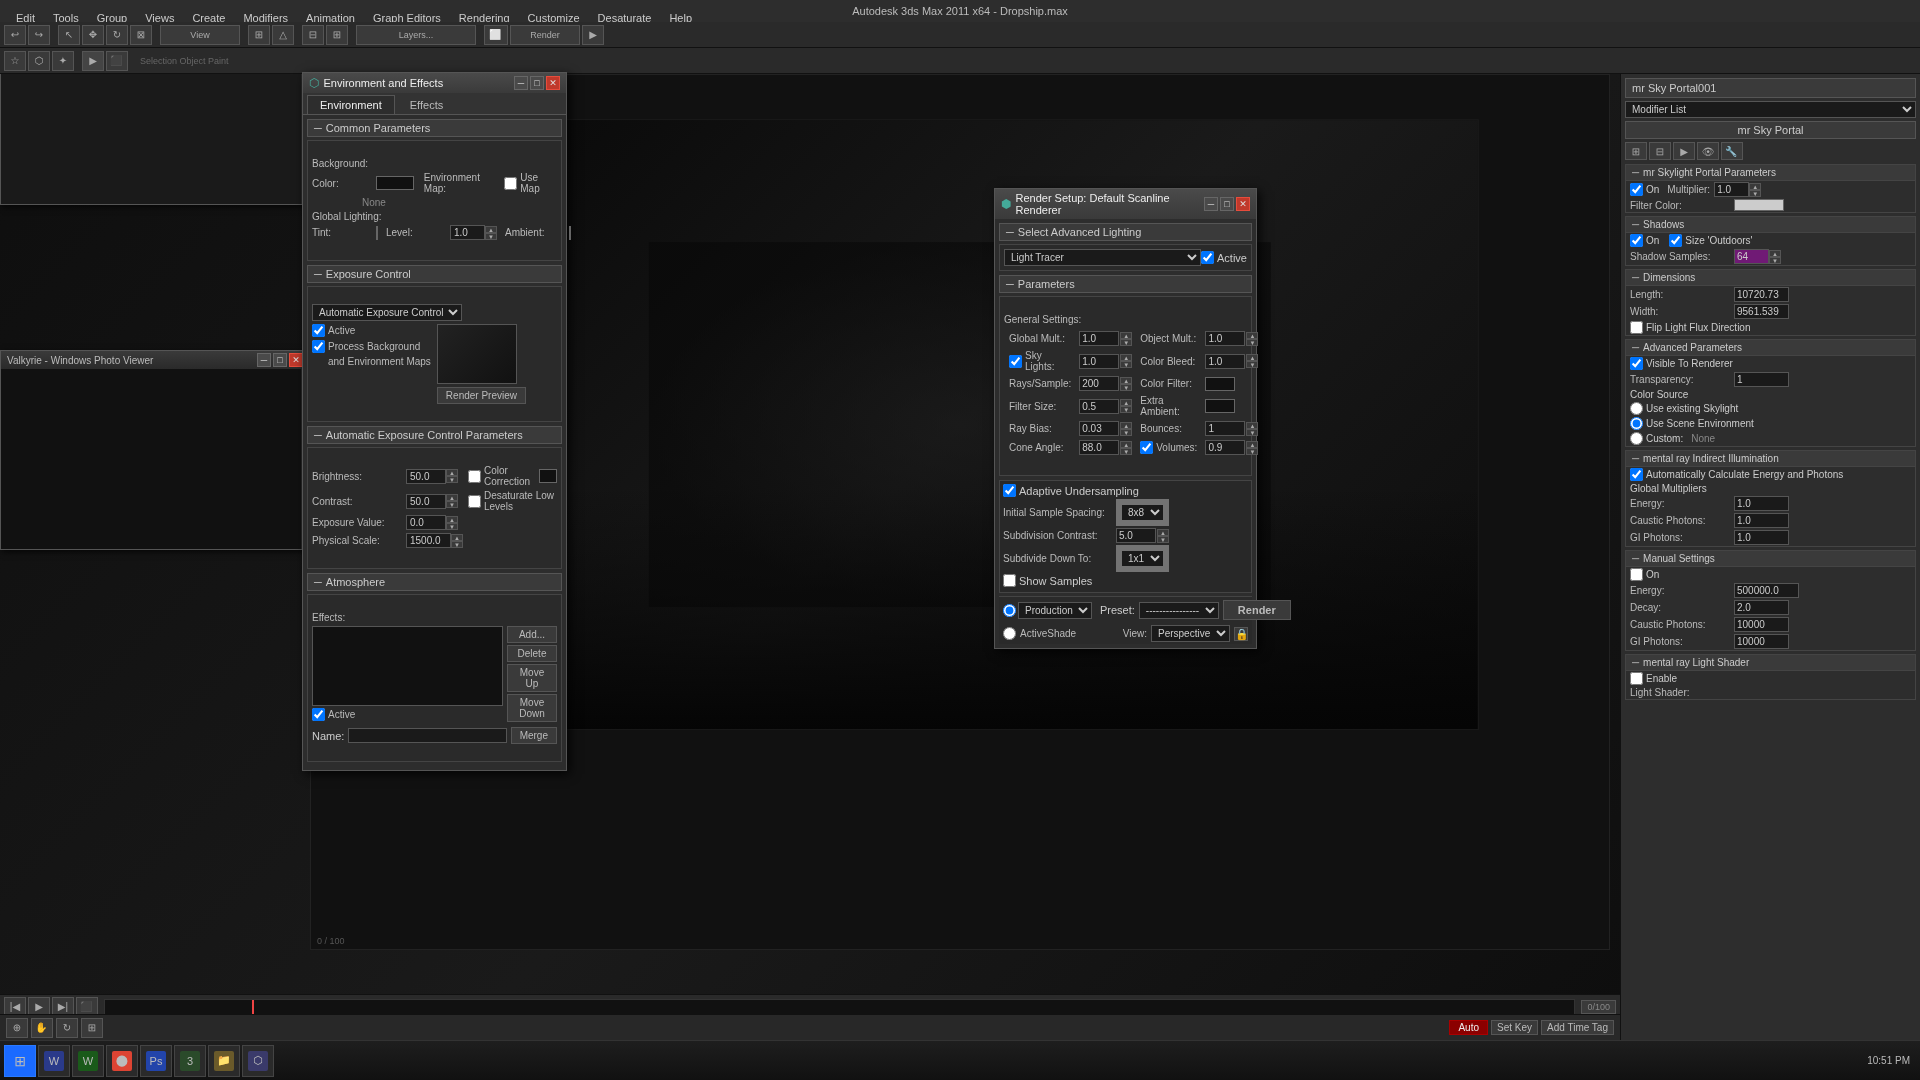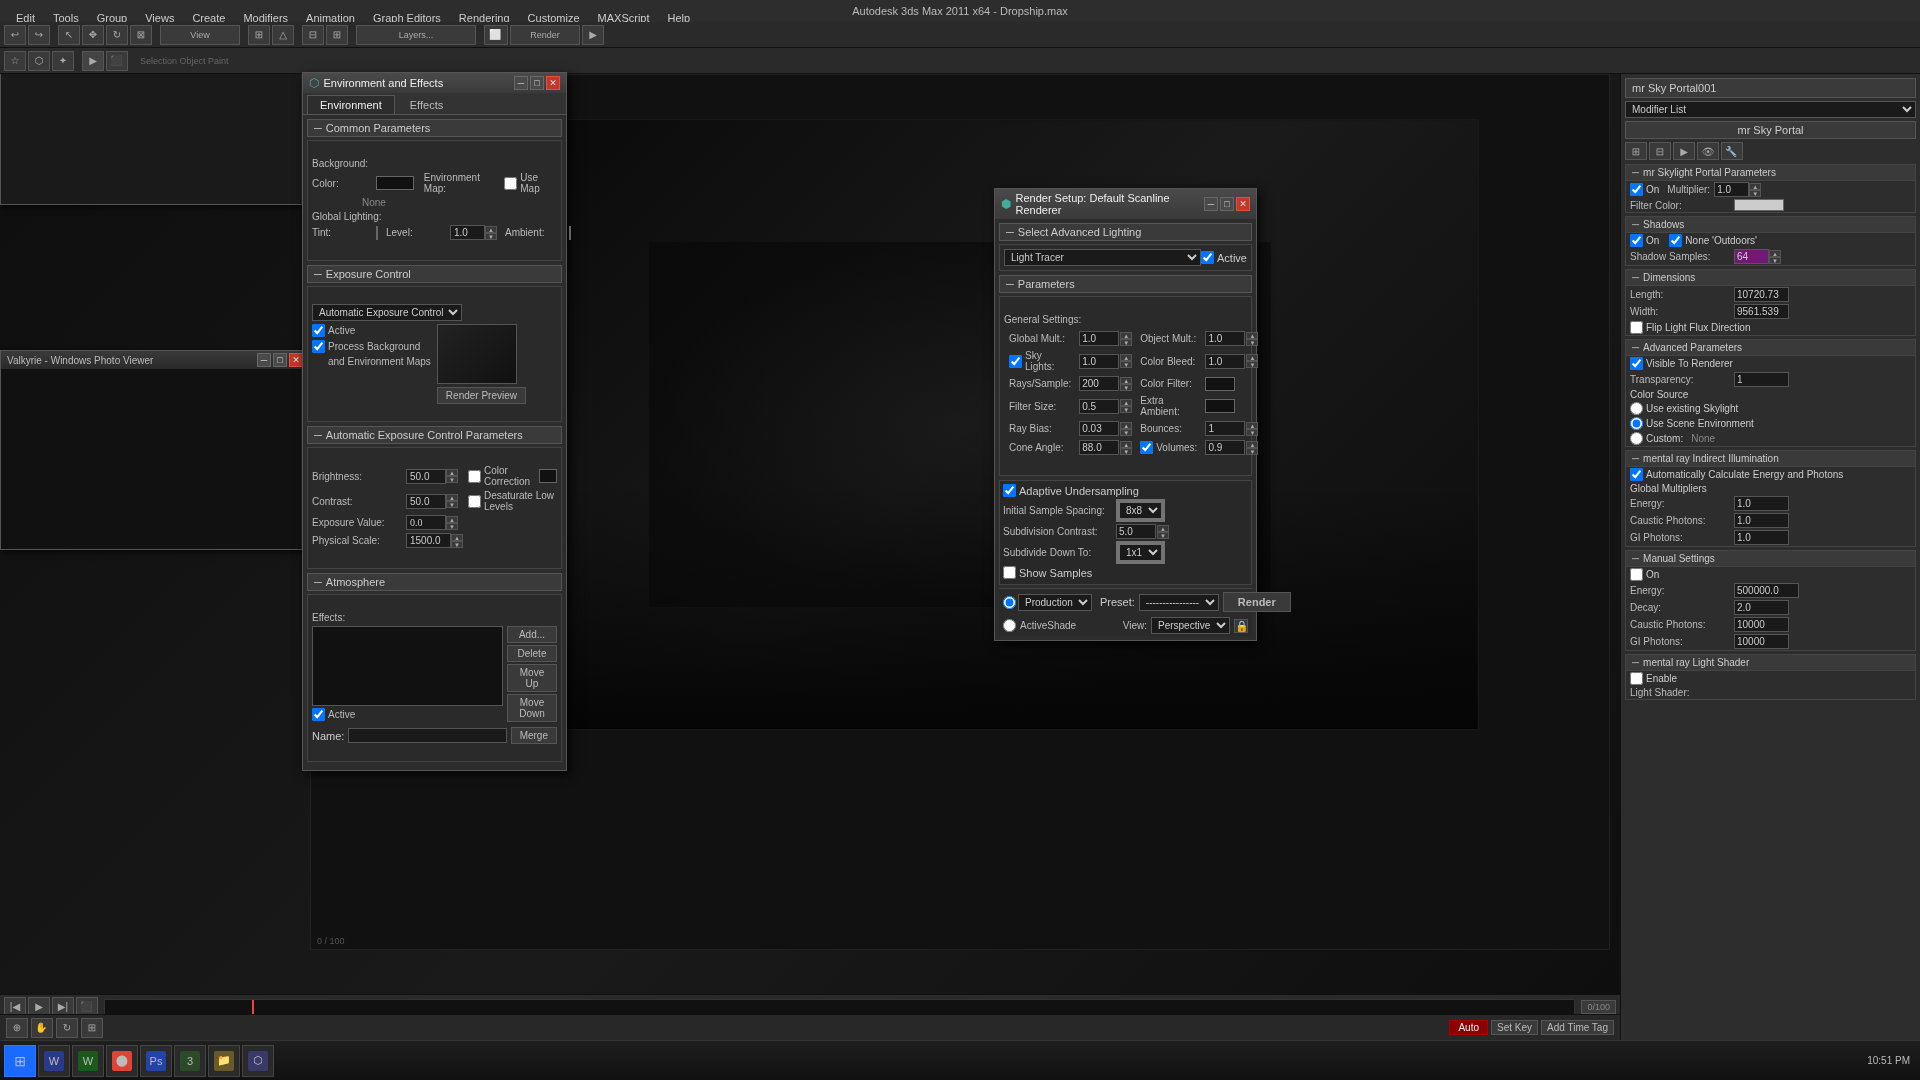--- a/index.html
+++ b/index.html
@@ -429,21 +429,21 @@
       margin-bottom: 2px;
       gap: 3px;
     }
     .adv-label {
       font-size: 10px;
       color: #bbb;
       min-width: 110px;
     }
     .adv-dropdown {
       background: #1a1a1a;
-      border: 4px solid #737373;
+      border: 6px solid #737373;
       color: #ccc;
       font-size: 10px;
       padding: 1px 2px;
     }
     .adv-input-row {
       display: flex;
       align-items: center;
       gap: 1px;
     }
     .adv-input-row input {
@@ -641,21 +641,21 @@
   <span class="menu-item">Edit</span>
   <span class="menu-item">Tools</span>
   <span class="menu-item">Group</span>
   <span class="menu-item">Views</span>
   <span class="menu-item">Create</span>
   <span class="menu-item">Modifiers</span>
   <span class="menu-item">Animation</span>
   <span class="menu-item">Graph Editors</span>
   <span class="menu-item">Rendering</span>
   <span class="menu-item">Customize</span>
-  <span class="menu-item">MAXScript</span>
+  <span class="menu-item">Desaturate</span>
   <span class="menu-item">Help</span>
   <div class="app-title">Autodesk 3ds Max 2011 x64 - Dropship.max</div>
 </div>
 
 <div class="toolbar-row">
   <div class="toolbar-btn">↩</div>
   <div class="toolbar-btn">↪</div>
   <div class="toolbar-sep"></div>
   <div class="toolbar-btn">↖</div>
   <div class="toolbar-btn">✥</div>
@@ -813,21 +813,21 @@
           </div>
         </div>
         <label class="checkbox-label" style="margin-left:6px;">
           <input type="checkbox" style="">
           <span>Desaturate Low Levels</span>
         </label>
       </div>
       <div class="form-row">
         <span class="form-label" style="min-width:90px;">Exposure Value:</span>
         <div class="spinner-input">
-          <input value="0.0" style="width: 40px; font-family: Liberation Serif, serif;">
+          <input value="0.0" style="width: 40px;">
           <div class="spinner-btns">
             <button>▲</button>
             <button>▼</button>
           </div>
         </div>
       </div>
       <div class="form-row">
         <span class="form-label" style="min-width:90px;">Physical Scale:</span>
         <div class="spinner-input">
           <input value="1500.0" style="width: 45px;">
@@ -1164,21 +1164,21 @@
         <span>─</span>
         <span>Shadows</span>
       </div>
       <div class="rp-row">
         <label class="checkbox-label">
           <input type="checkbox" checked="" style="">
           <span>On</span>
         </label>
         <label class="checkbox-label" style="margin-left:6px;">
           <input type="checkbox" checked="" style="">
-          <span>None 'Outdoors'</span>
+          <span>Size 'Outdoors'</span>
         </label>
       </div>
       <div class="rp-row">
         <span class="rp-label">Shadow Samples:</span>
         <div class="spinner-input">
           <input value="64" style="width: 35px; background: #701a75; border: 1px solid rgb(85, 85, 85); color: rgb(204, 204, 204); font-size: 10px; padding: 1px 2px;">
           <div class="spinner-btns">
             <button>▲</button>
             <button>▼</button>
           </div>

